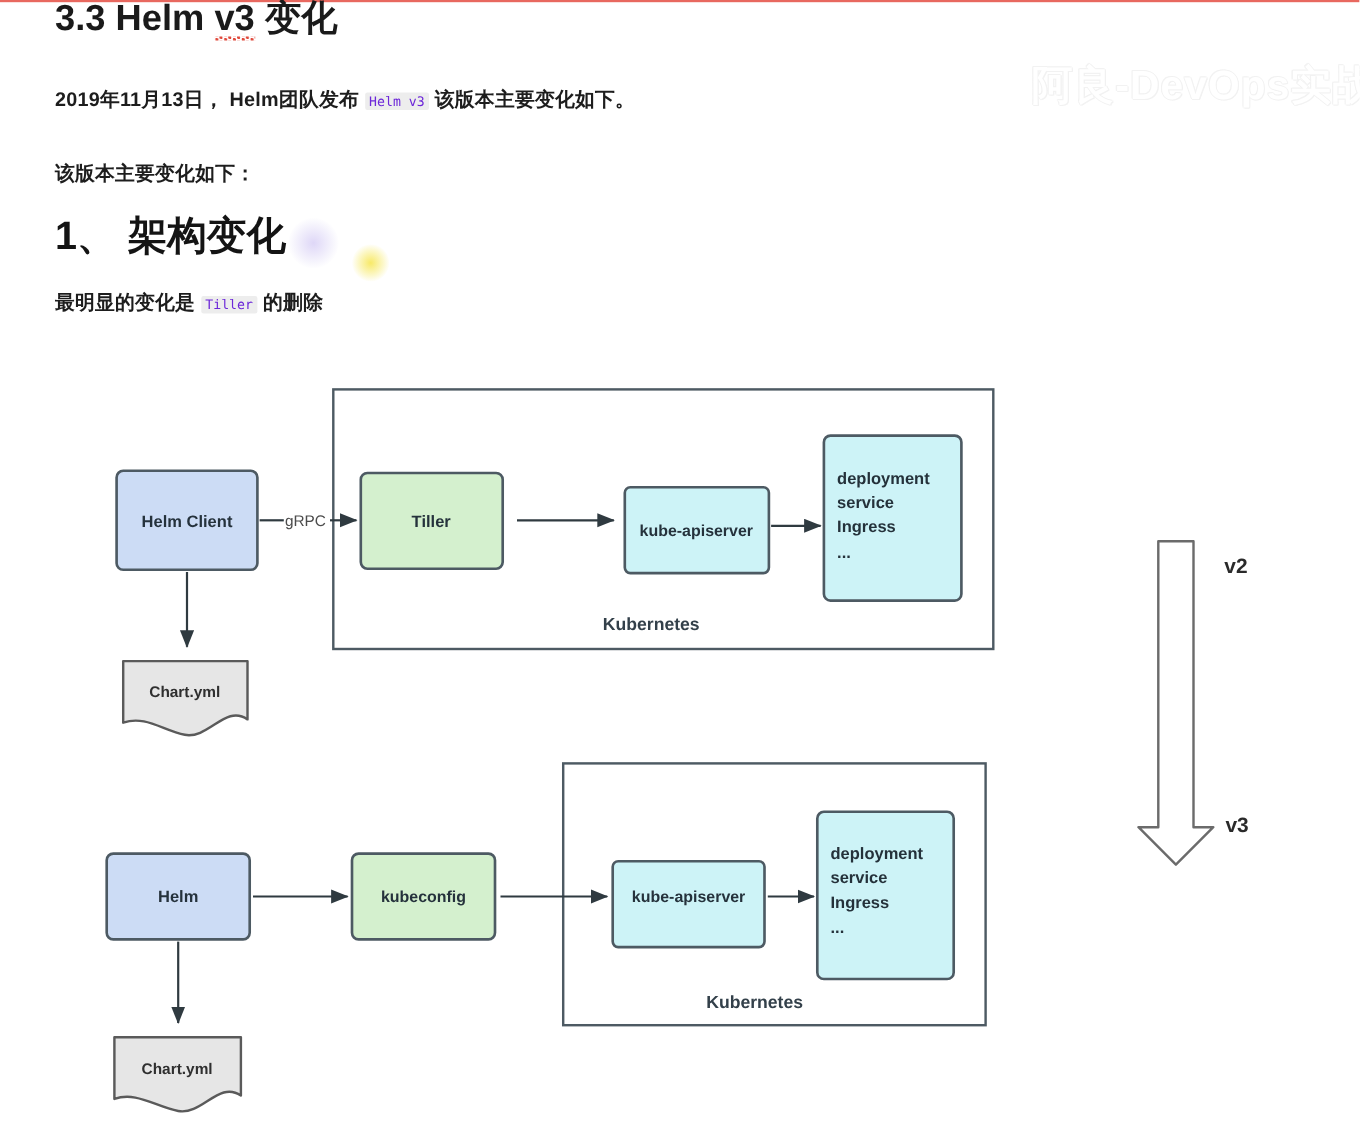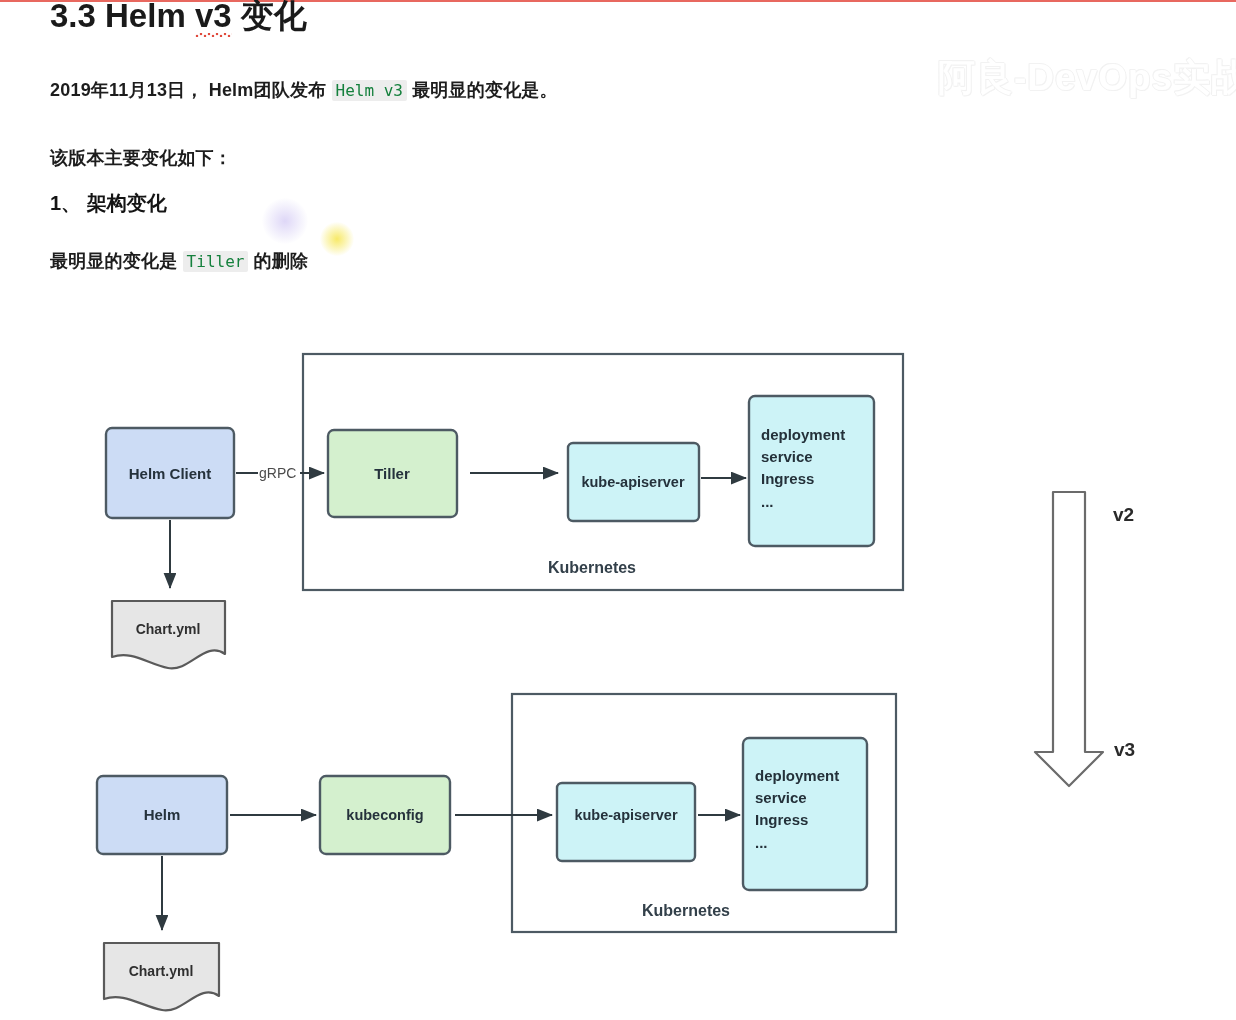--- a/index.html
+++ b/index.html
@@ -78,38 +78,38 @@
     position: absolute;
     left: 50px;
     font-size: 18px;
     font-weight: 700;
     color: #1d1d1d;
     white-space: nowrap;
     letter-spacing: .2px;
   }
   #para-1 { top: 78px; font-weight: 700; }
   #para-2 { top: 146px; }
-  #para-3 { top: 249px; }
+  #para-3 { top: 263px; }
 
   .code {
     font-family: "DejaVu Sans Mono", "Liberation Mono", monospace;
-    font-size: 16px;
+    font-size: 12px;
     font-weight: 400;
     background: #ededed;
-    color: #15803d;
+    color: #6d28d9;
     padding: 1px 4px;
     border-radius: 2px;
     letter-spacing: 0px;
   }
 
   #sec-title {
     position: absolute;
     left: 50px;
     top: 190px;
-    font-size: 20px;
+    font-size: 36px;
     font-weight: 700;
     color: #141414;
     white-space: nowrap;
   }
 
   
   .glow {
     position: absolute;
     border-radius: 50%;
     pointer-events: none;
@@ -176,21 +176,21 @@
 </style>
 </head>
 <body>
 
 <div id="top-rule"></div>
 
 <div id="watermark">阿良-DevOps实战</div>
 
 <div id="doc-title"><span>3.3 Helm </span><span class="sq">v3</span><span> 变化</span></div>
 
-<div class="para" id="para-1"><span>2019年11月13日， Helm团队发布 </span><span class="code">Helm v3</span><span> 最明显的变化是。</span></div>
+<div class="para" id="para-1"><span>2019年11月13日， Helm团队发布 </span><span class="code">Helm v3</span><span> 该版本主要变化如下。</span></div>
 
 <div class="para" id="para-2">该版本主要变化如下：</div>
 
 <div id="sec-title">1、 架构变化</div>
 
 <div class="glow" id="glow-a"></div>
 <div class="glow" id="glow-b"></div>
 
 <div class="para" id="para-3"><span>最明显的变化是 </span><span class="code">Tiller</span><span> 的删除</span></div>
 

